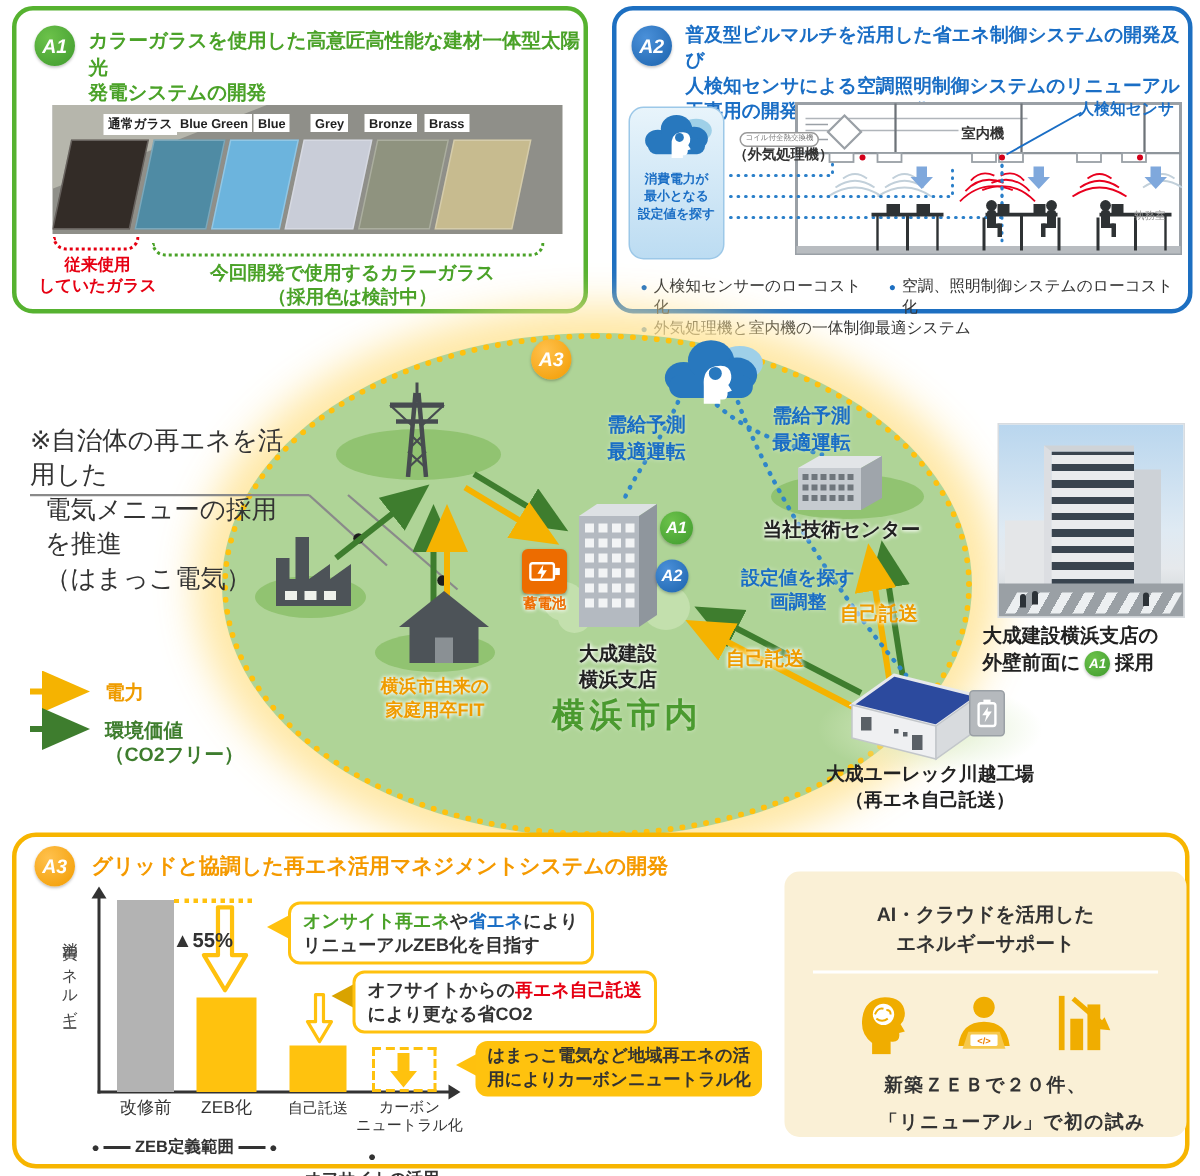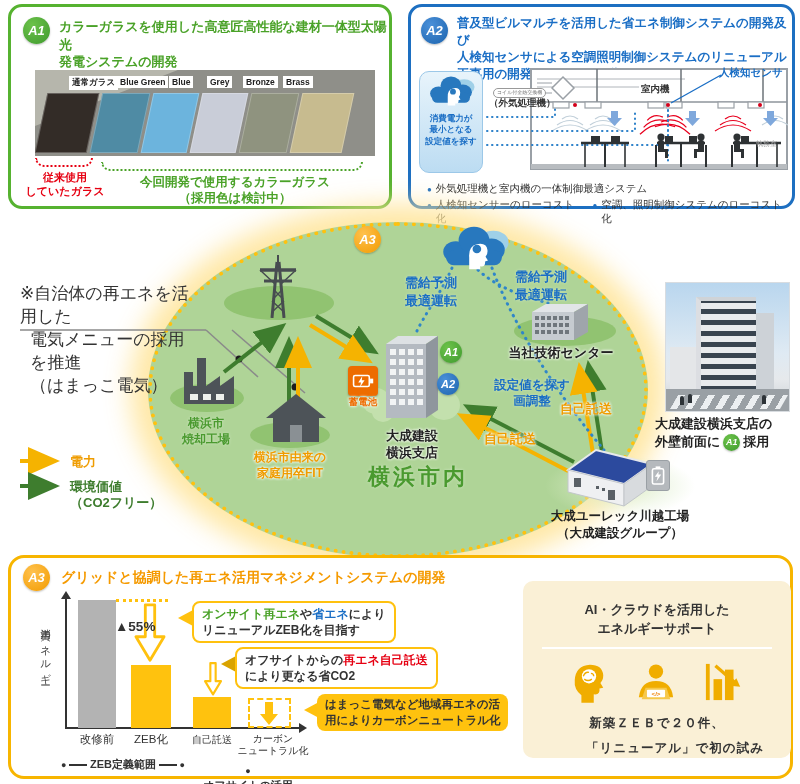--- a/index.html
+++ b/index.html
@@ -260,33 +260,33 @@
       </g>
     </svg>
 
     <div class="abs b" style="left:308px;top:59px;font-size:10.5px;color:#1a6ec5;">人検知センサ</div>
     <div class="abs b" style="left:228px;top:76px;font-size:9.5px;color:#333;background:rgba(255,255,255,.92);padding:0 2px;">室内機</div>
     <div class="abs" style="left:82px;top:81px;font-size:5px;color:#777;border:1px solid #999;border-radius:5px;background:#fff;padding:0 3px;line-height:1.5;">コイル付全熱交換機</div>
     <div class="abs b" style="left:78px;top:90px;font-size:9.5px;color:#333;">（外気処理機）</div>
     <div class="abs" style="left:345px;top:132px;font-size:7px;color:#999;">執務室</div>
 
     <div class="abs" style="left:16px;top:175px;width:360px;">
-      <div class="bullet-line">
-        <span class="bdot"></span>
-        <span>外気処理機と室内機の一体制御最適システム</span>
-      </div>
       <div class="bullet-line" style="margin-top:2px;">
         <span class="itm">
             <span class="bdot"></span>
           <span>人検知センサーのローコスト化</span>
           </span>
         <span class="itm" style="margin-left:8px;">
             <span class="bdot"></span>
           <span>空調、照明制御システムのローコスト化</span>
           </span>
+      </div>
+      <div class="bullet-line">
+        <span class="bdot"></span>
+        <span>外気処理機と室内機の一体制御最適システム</span>
       </div>
     </div>
   </div>
 
   <div id="ellipse" class="abs"></div>
 
   <div class="abs gshadow" style="left:224px;top:286px;width:110px;height:34px;"></div>
   <div class="abs gshadow" style="left:170px;top:384px;width:74px;height:28px;"></div>
   <div class="abs gshadow" style="left:250px;top:422px;width:80px;height:26px;"></div>
   <div class="abs gshadow" style="left:514px;top:316px;width:102px;height:30px;"></div>
@@ -407,24 +407,20 @@
   </svg>
 
   <svg class="abs" style="left:178px;top:352px;z-index:3;" width="62" height="52" viewBox="0 0 62 52">
     <path fill="#4d5358" d="M6,20 h9 v14 h4 V6 h9 v28 l14,-10 v10 l14,-10 v28 H6 Z"></path>
     <g fill="#eef1ec">
         <rect x="12" y="42" width="8" height="6"></rect>
         <rect x="25" y="42" width="8" height="6"></rect>
         <rect x="38" y="42" width="8" height="6"></rect>
       </g>
   </svg>
-  <div class="abs b ctr" style="left:158px;top:416px;width:96px;font-size:12px;color:#4a9a2f;line-height:1.3;text-shadow:0 0 3px #cfe6c2;z-index:3;">
-    <div>横浜市</div>
-      <div>焼却工場</div>
-  </div>
 
   <svg class="abs" style="left:266px;top:394px;z-index:3;" width="60" height="48" viewBox="0 0 60 48">
     <polygon points="30,0 60,24 53,24 53,48 7,48 7,24 0,24" fill="#4d5358"></polygon>
     <rect x="24" y="31" width="12" height="17" fill="#8a9094"></rect>
   </svg>
   <div class="abs b ctr t-yel" style="left:238px;top:450px;width:104px;font-size:12px;line-height:1.3;z-index:3;">
     <div>横浜市由来の</div>
       <div>家庭用卒FIT</div>
   </div>
 
@@ -498,21 +494,21 @@
   </svg>
   <div class="abs batt-g" style="left:646px;top:460px;z-index:3;">
     <svg width="16" height="22" viewBox="0 0 20 26">
       <rect x="3" y="4" width="14" height="19" rx="2" fill="none" stroke="#fff" stroke-width="2"></rect>
       <rect x="7" y="1" width="6" height="3" fill="#fff"></rect>
       <polygon points="11,7 6,14 9.5,14 8,20 14,11 10.5,11" fill="#fff"></polygon>
     </svg>
   </div>
   <div class="abs b ctr" style="left:536px;top:508px;width:168px;font-size:12.5px;color:#222;line-height:1.35;z-index:3;">
     <div>大成ユーレック川越工場</div>
-      <div>（大成建設グループ）</div>
+      <div>（再エネ自己託送）</div>
   </div>
 
   <div id="bphoto" class="abs">
     <div class="annex"></div>
       <div class="edge"></div>
       <div class="tower"></div>
     <div class="road"></div>
       <div class="zebra"></div>
     <div class="fig" style="left:14px;bottom:6px;"></div>
     <div class="fig" style="left:22px;bottom:8px;"></div>

